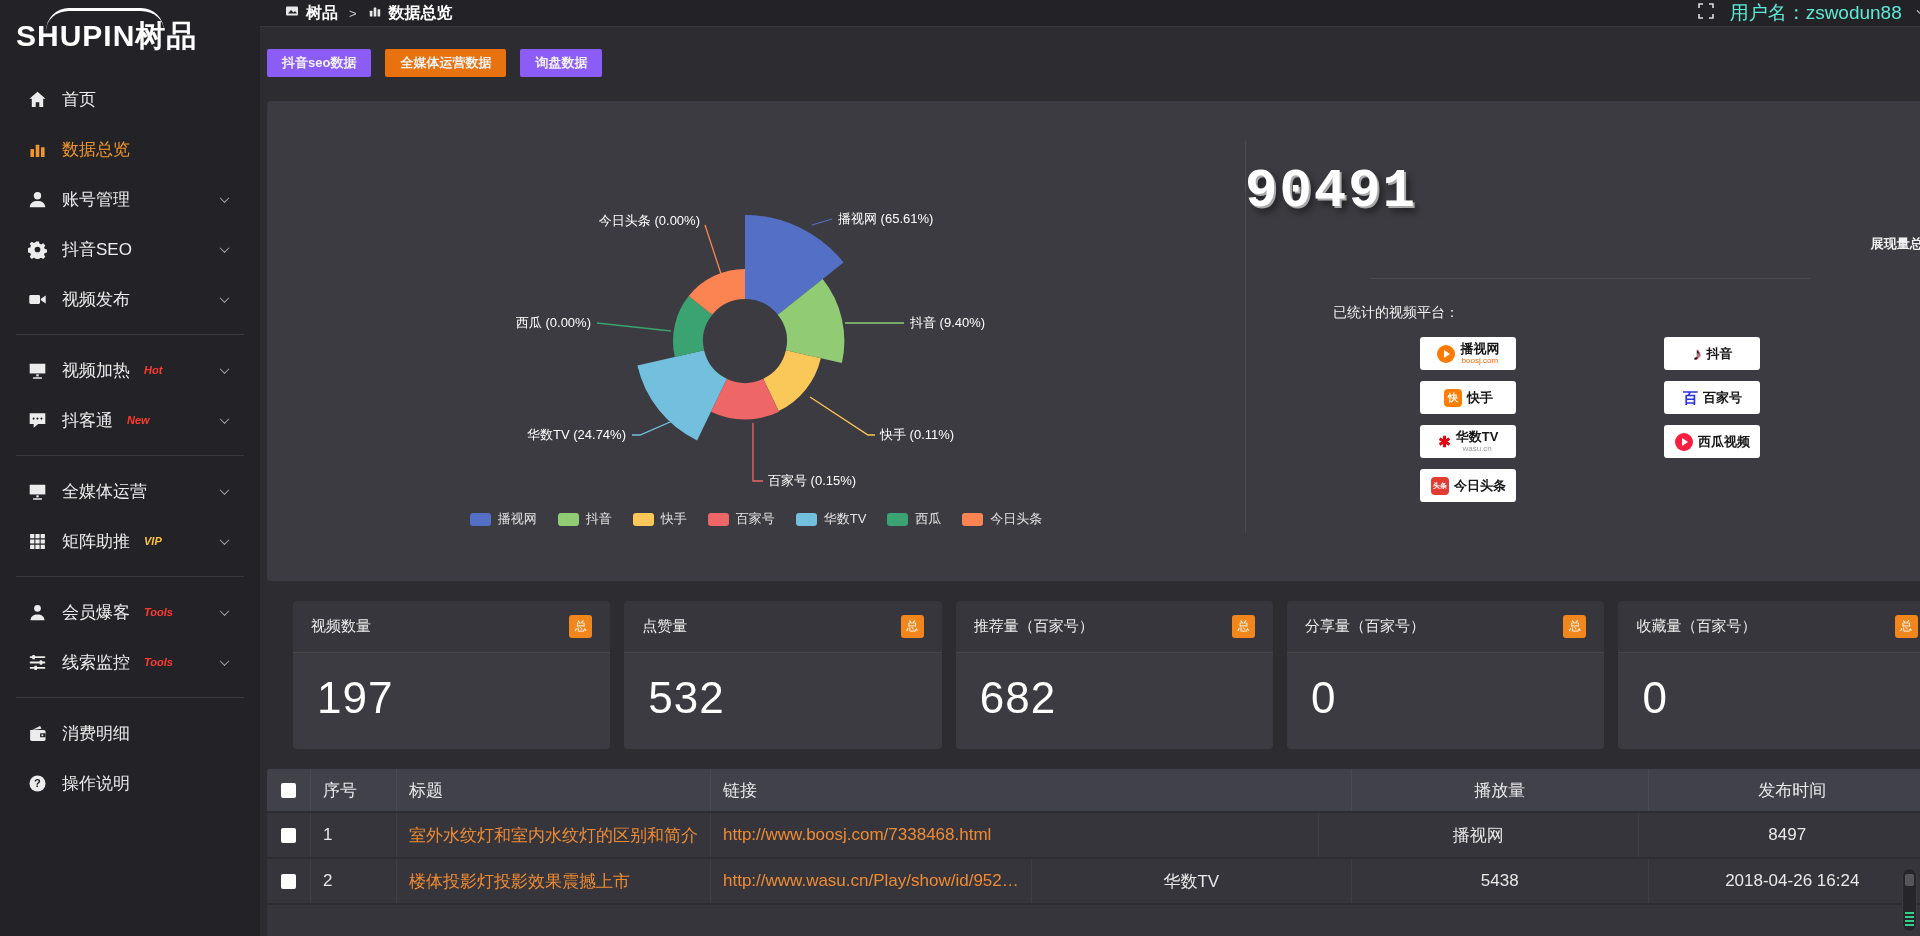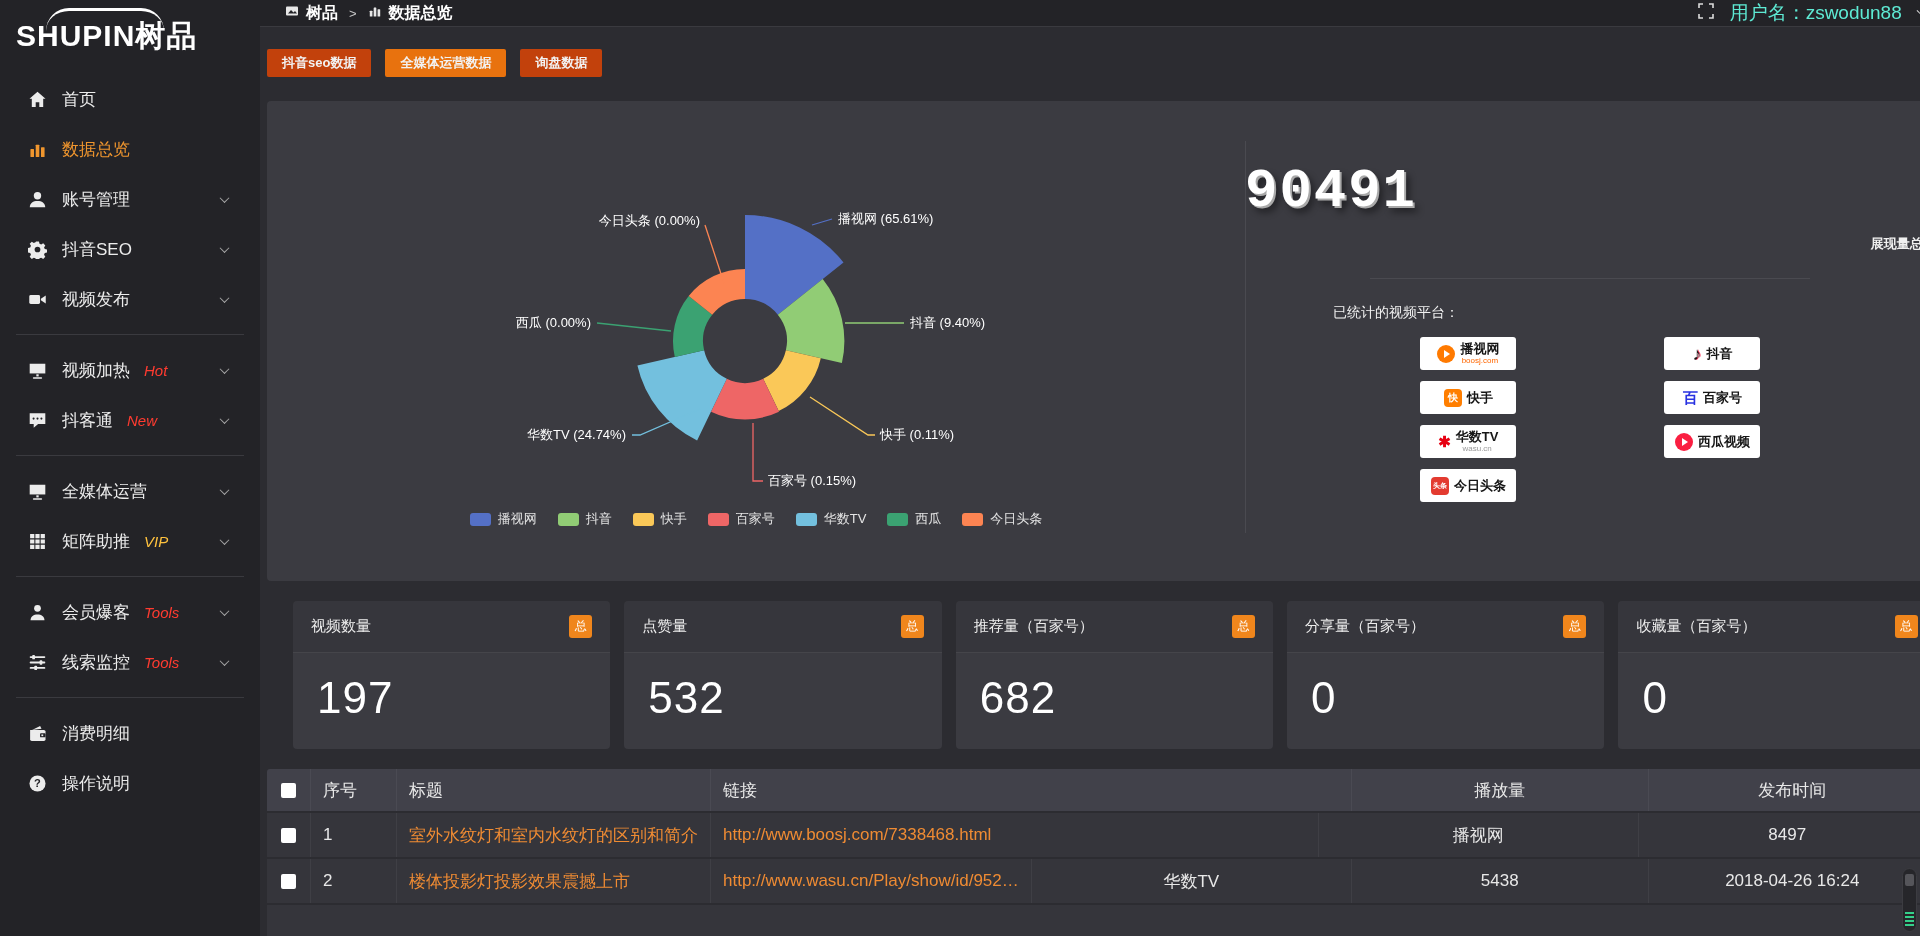--- a/index.html
+++ b/index.html
@@ -11,42 +11,42 @@
   .sidebar { width:260px; min-width:260px; height:936px; background:#232327; padding-top:6px; }
   .logo { position:relative; height:56px; margin:2px 0 10px 16px; display:flex; align-items:center;
     color:#fff; font-weight:900; font-size:30px; letter-spacing:1px; white-space:nowrap; }
   .logo::before { content:""; position:absolute; top:0px; left:30px; width:118px; height:20px;
     border-top:3px solid #fff; border-radius:60px 60px 0 0; }
   .side-item { height:50px; display:flex; align-items:center; padding:0 32px 0 28px;
     color:#ececec; font-size:17px; cursor:pointer; }
   .side-item .ic { width:19px; height:19px; margin-right:15px; display:flex; align-items:center; }
   .side-item.active { color:#f0962e; }
   .side-label { line-height:1; }
-  .sbadge { font-style:italic; font-weight:normal; font-size:15px; margin-left:14px; }
+  .sbadge { font-style:italic; font-weight:bold; font-size:11px; margin-left:14px; }
   .chev { margin-left:auto; width:7px; height:7px; border-right:1.7px solid #a5a5a5;
     border-bottom:1.7px solid #a5a5a5; transform:rotate(45deg) translate(-1px,-1px); }
   .sdiv { height:1px; background:#3a3a3f; margin:10px 16px; }
 
   
   .main { flex:1; display:flex; flex-direction:column; }
   .topbar { height:58px; background:#232327; border-bottom:1px solid #3a3a3f;
     display:flex; align-items:center; justify-content:space-between; padding:0 38px 0 25px; }
   .crumbs { display:flex; align-items:center; gap:8px; font-size:16px; color:#fff; font-weight:bold; }
   .crumb { display:flex; align-items:center; gap:7px; cursor:pointer; }
   .crumb-sep { color:#c8c8c8; font-size:13px; margin:0 3px; font-weight:normal; }
   .top-right { display:flex; align-items:center; gap:16px; color:#5eead4; font-size:19px; }
   .tchev { width:7px; height:7px; border-right:1.6px solid #ddd; border-bottom:1.6px solid #ddd;
     transform:rotate(45deg) translate(-2px,-2px); }
 
   .content { padding:0 27px 0 7px; }
 
   
   .tabs { display:flex; gap:14px; margin-top:22px; }
   .tab { height:28px; padding:0 15px; display:flex; align-items:center; font-size:13px;
-    font-weight:bold; color:#f2f2f2; background:#c2410c; border-radius:2px; cursor:pointer; }
+    font-weight:bold; color:#f2f2f2; background:#8b5cf6; border-radius:2px; cursor:pointer; }
   .tab.active { background:#e8720e; }
 
   
   .panel { position:relative; height:480px; background:#3b3b41; border-radius:4px; margin-top:24px; }
   .chart-left { position:absolute; left:0; top:0; width:978px; height:480px; }
   svg.rose { position:absolute; left:0; top:0; }
   .legend { position:absolute; left:0; top:409px; width:978px; display:flex;
     justify-content:center; gap:21px; }
   .lg-item { display:flex; align-items:center; gap:7px; font-size:13px; color:#e4e4e4; cursor:pointer; }
   .lg-sw { width:21px; height:13px; border-radius:3px; }

